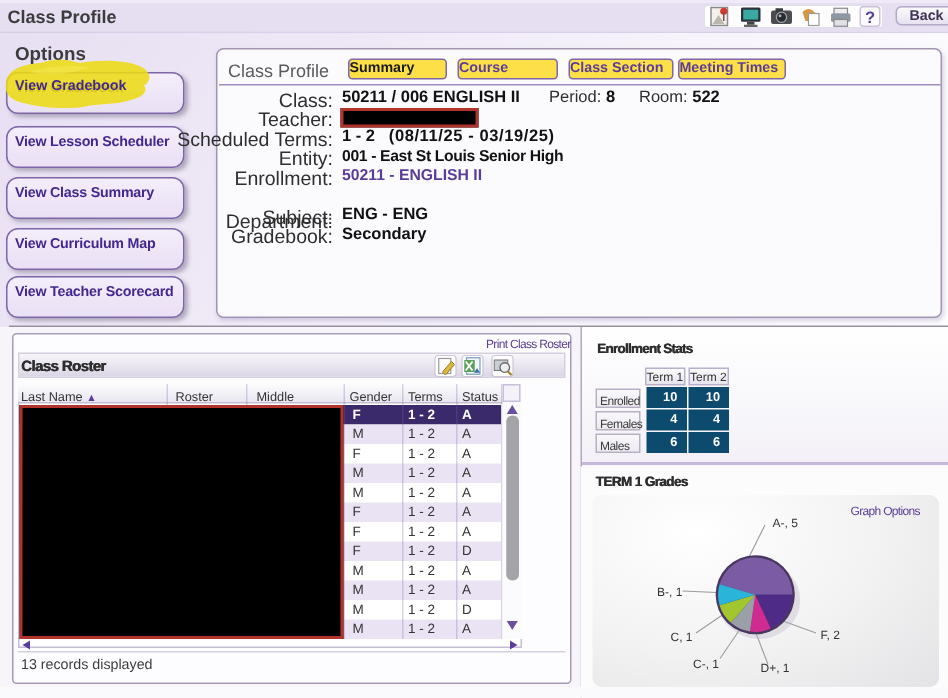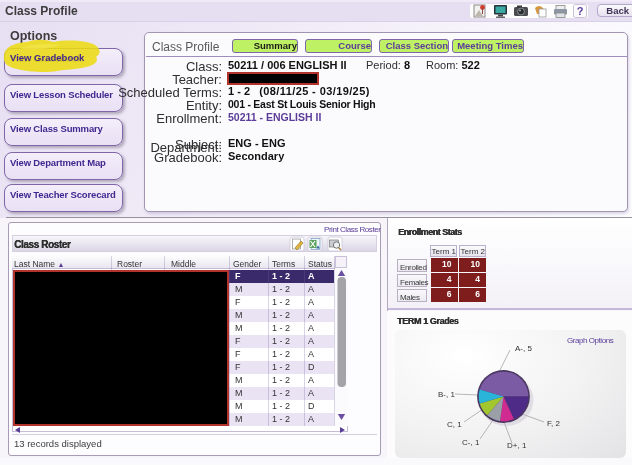--- a/index.html
+++ b/index.html
@@ -47,40 +47,40 @@
 </svg>
 </div>
 
 <div class="abs b" style="left:597px;top:4px;width:40px;height:13px;border:1px solid #b3a8c9;border-radius:4px;background:linear-gradient(#fbfafc,#e6e1ef);color:#3f3356;font-size:9.5px;text-align:right;padding-right:7px;line-height:12px">Back</div>
 
 <div class="abs b" style="left:10px;top:29px;font-size:12.5px;color:#3c3c3c">Options</div>
 
 <div class="abs opt" style="left:4px;top:48px">View Gradebook</div>
 <div class="abs opt" style="left:4px;top:84px">View Lesson Scheduler</div>
 <div class="abs opt" style="left:4px;top:118px">View Class Summary</div>
-<div class="abs opt" style="left:4px;top:152px">View Department Map</div>
+<div class="abs opt" style="left:4px;top:152px">View Curriculum Map</div>
 <div class="abs opt" style="left:4px;top:184px">View Teacher Scorecard</div>
 <style>
 .opt{width:119px;height:28px;border:1px solid #7e66a8;border-radius:8px;background:linear-gradient(#f4eefb,#e9e0f4);box-shadow:2px 2px 3px rgba(85,75,100,.4);font-weight:bold;font-size:9.5px;color:#41278f;padding:4px 0 0 5px;letter-spacing:-0.15px;white-space:nowrap}
 </style>
 
 <svg class="abs" style="left:0px;top:36px" width="130" height="50">
   <path d="M4,20 C4,11 14,7 27,6 C35,3 45,3 53,6 C70,3 88,5 95,9 C101,13 101,18 96,21 C99,25 95,29 86,31 C76,34 65,33 57,35 C46,37 28,36 17,33 C7,31 3,27 4,20 Z" fill="#ecdb13" opacity="0.88"></path>
   <path d="M20,12 C30,8 50,7 60,9 C50,13 32,15 20,12 Z" fill="#f5ea55" opacity="0.5"></path>
 </svg>
 <div class="abs b" style="left:10px;top:52px;font-size:9.5px;color:#41278f">View Gradebook</div>
 
 <div class="abs" style="left:144px;top:32px;width:484px;height:180px;background:#fbfafd;border:1px solid #a195b2;border-radius:5px;box-shadow:1px 2px 3px rgba(120,100,160,.25)"></div>
 <div class="abs" style="left:152px;top:40px;font-size:12px;color:#5a5a5a">Class Profile</div>
 
 <div class="abs tab b" style="left:232px;top:39px;width:66px;color:#1a1a1a">Summary</div>
 <div class="abs tab b" style="left:305px;top:39px;width:67px;color:#5b3d99">Course</div>
 <div class="abs tab b" style="left:379px;top:39px;width:70px;color:#5b3d99">Class Section</div>
 <div class="abs tab b" style="left:452px;top:39px;width:72px;color:#5b3d99">Meeting Times</div>
-<style>.tab{height:14px;border:1.5px solid #7e66a8;border-radius:3px;background:#bef264;font-size:9.5px;text-align:right;line-height:11px}</style>
+<style>.tab{height:14px;border:1.5px solid #7e66a8;border-radius:3px;background:#fde047;font-size:9.5px;text-align:left;line-height:11px}</style>
 <div class="abs" style="left:146px;top:56px;width:481px;height:1px;background:#a18cc1"></div>
 
 <div id="fields"></div>
 <style>
 .lab{position:absolute;right:410px;font-size:13px;color:#2e2e2e;white-space:nowrap}
 .val{position:absolute;left:228px;font-size:11px;color:#111;font-weight:bold;white-space:nowrap}
 </style>
 <div class="lab" style="top:59px">Class:</div>
 <div class="val" style="top:59px">50211 / 006 ENGLISH II</div>
 <div class="abs" style="left:366px;top:59px;font-size:11px;color:#2e2e2e">Period:&nbsp;<b style="color:#111">8</b></div>
@@ -225,23 +225,23 @@
 <div class="abs" style="left:13px;top:270px;width:216px;height:156px;background:#000;border:2px solid #b2332b"></div>
 
 <div class="abs" style="left:12px;top:434px;width:365px;height:1px;background:#d5cfe0"></div>
 <div class="abs" style="left:14px;top:438px;font-size:9.5px;color:#3c3c3c">13 records displayed</div>
 
 <div class="abs" style="left:324px;top:225px;font-size:8px;letter-spacing:-0.45px;color:#5b3d99;z-index:5">Print Class Roster</div>
 
 <div class="abs" style="left:388px;top:218px;width:244px;height:92px;background:linear-gradient(#ffffff,#f3f1f7);border-bottom:2px solid #c6b8da"></div>
 <div class="abs b" style="left:398px;top:227px;font-size:9px;letter-spacing:-0.5px;color:#2e2e2e;text-shadow:0.4px 0 0 #2e2e2e">Enrollment Stats</div>
 <style>
-.ehc{position:absolute;width:27px;height:12px;background:linear-gradient(#fbfbfc,#e6e3ee);border:1px solid #b9b0cb;font-size:8px;color:#333;text-align:right;line-height:11px}
+.ehc{position:absolute;width:27px;height:12px;background:linear-gradient(#fbfbfc,#e6e3ee);border:1px solid #b9b0cb;font-size:8px;color:#333;text-align:left;line-height:11px}
 .erc{position:absolute;left:397px;width:30px;height:13px;background:linear-gradient(#f9f8fb,#eceaf1);border:1px solid #b9b0c4;font-size:8px;letter-spacing:-0.35px;color:#3c3c3c;padding:2.5px 0 0 2px}
-.edc{position:absolute;width:27px;height:14px;background:#7f1d1d;color:#fff;font-size:8.5px;font-weight:bold;text-align:right;padding:1px 6px 0 0}
+.edc{position:absolute;width:27px;height:14px;background:#0c4a6e;color:#fff;font-size:8.5px;font-weight:bold;text-align:right;padding:1px 6px 0 0}
 </style>
 <div class="ehc" style="left:430px;top:245px">Term 1</div>
 <div class="ehc" style="left:459px;top:245px">Term 2</div>
 <div class="erc" style="top:259px">Enrolled</div>
 <div class="erc" style="top:274px">Females</div>
 <div class="erc" style="top:289px">Males</div>
 <div class="edc" style="left:430.5px;top:258px">10</div>
 <div class="edc" style="left:459px;top:258px">10</div>
 <div class="edc" style="left:430.5px;top:273px">4</div>
 <div class="edc" style="left:459px;top:273px">4</div>

